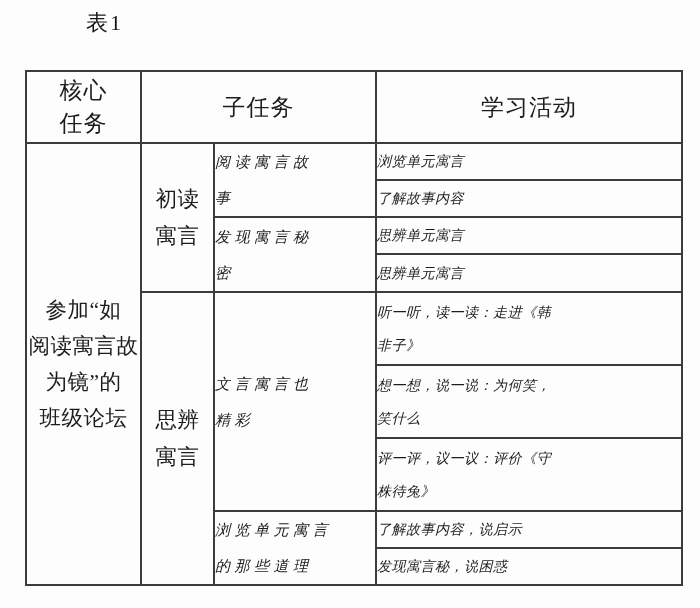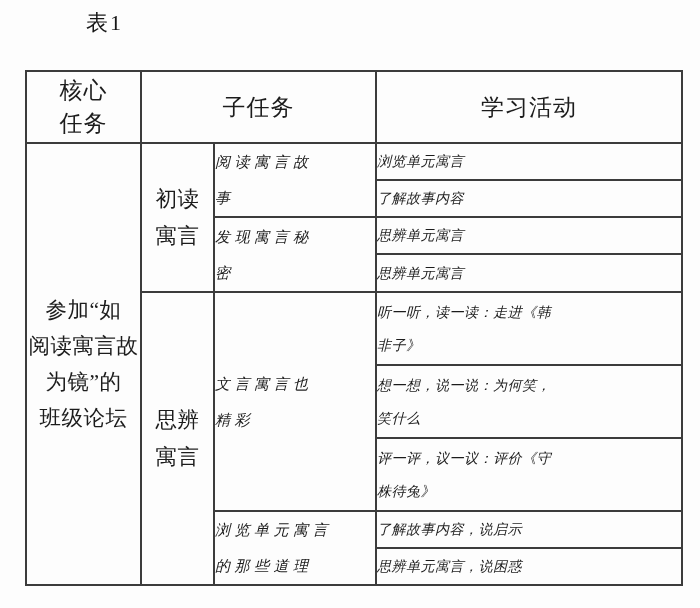--- a/index.html
+++ b/index.html
@@ -128,16 +128,16 @@
     <tr style="height:73px">
       <td class="act">评一评，议一议：评价《守
 株待兔》</td>
     </tr>
     <tr style="height:35px">
       <td class="sub" rowspan="2">浏览单元寓言
 的那些道理</td>
       <td class="act">了解故事内容，说启示</td>
     </tr>
     <tr style="height:35px">
-      <td class="act">思辨单元寓言，说困惑</td>
+      <td class="act">发现寓言秘，说困惑</td>
     </tr>
   </tbody>
 </table>
 
 </body></html>

